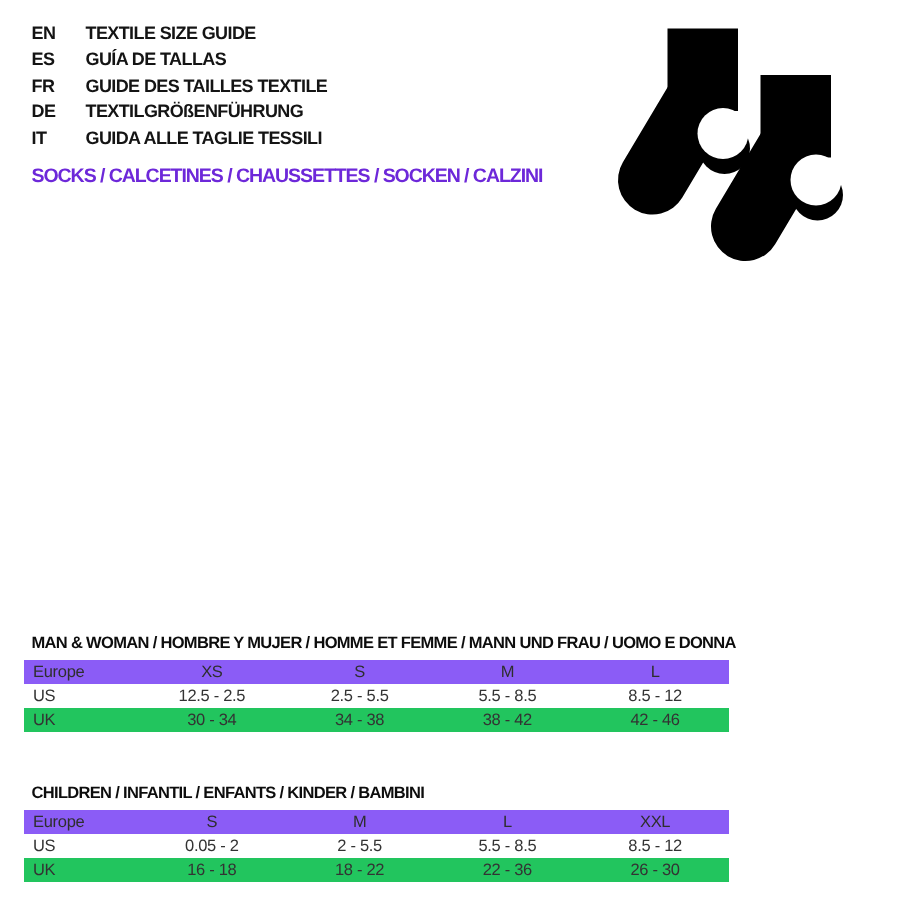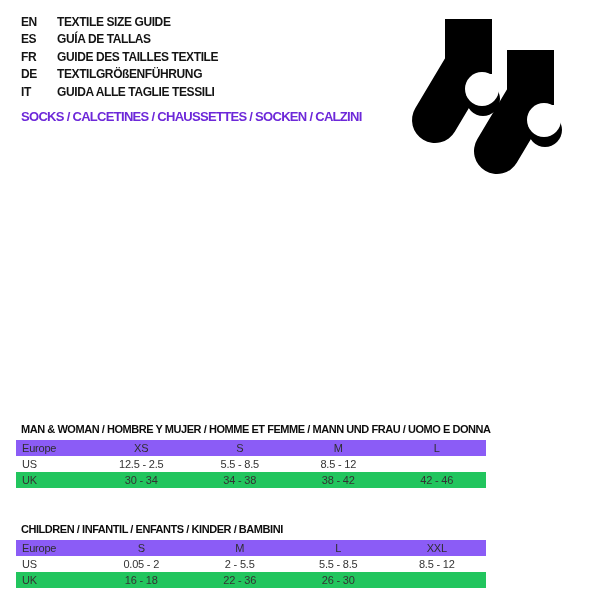--- a/index.html
+++ b/index.html
@@ -138,20 +138,21 @@
     <div class="grid-row head">
       <span class="cell-label">Europe</span>
       <span class="cell-val">XS</span>
       <span class="cell-val">S</span>
       <span class="cell-val">M</span>
       <span class="cell-val">L</span>
     </div>
     <div class="grid-row">
       <span class="cell-label">US</span>
       <span class="cell-val">12.5 - 2.5</span>
+      <span class="cell-val">2.5 - 5.5</span>
       <span class="cell-val">5.5 - 8.5</span>
       <span class="cell-val">8.5 - 12</span>
     </div>
     <div class="grid-row alt">
       <span class="cell-label">UK</span>
       <span class="cell-val">30 - 34</span>
       <span class="cell-val">34 - 38</span>
       <span class="cell-val">38 - 42</span>
       <span class="cell-val">42 - 46</span>
     </div>
@@ -169,18 +170,19 @@
     <div class="grid-row">
       <span class="cell-label">US</span>
       <span class="cell-val">0.05 - 2</span>
       <span class="cell-val">2 - 5.5</span>
       <span class="cell-val">5.5 - 8.5</span>
       <span class="cell-val">8.5 - 12</span>
     </div>
     <div class="grid-row alt">
       <span class="cell-label">UK</span>
       <span class="cell-val">16 - 18</span>
+      <span class="cell-val">18 - 22</span>
       <span class="cell-val">22 - 36</span>
       <span class="cell-val">26 - 30</span>
     </div>
   </div>
 
 </div>
 
 </body></html>

